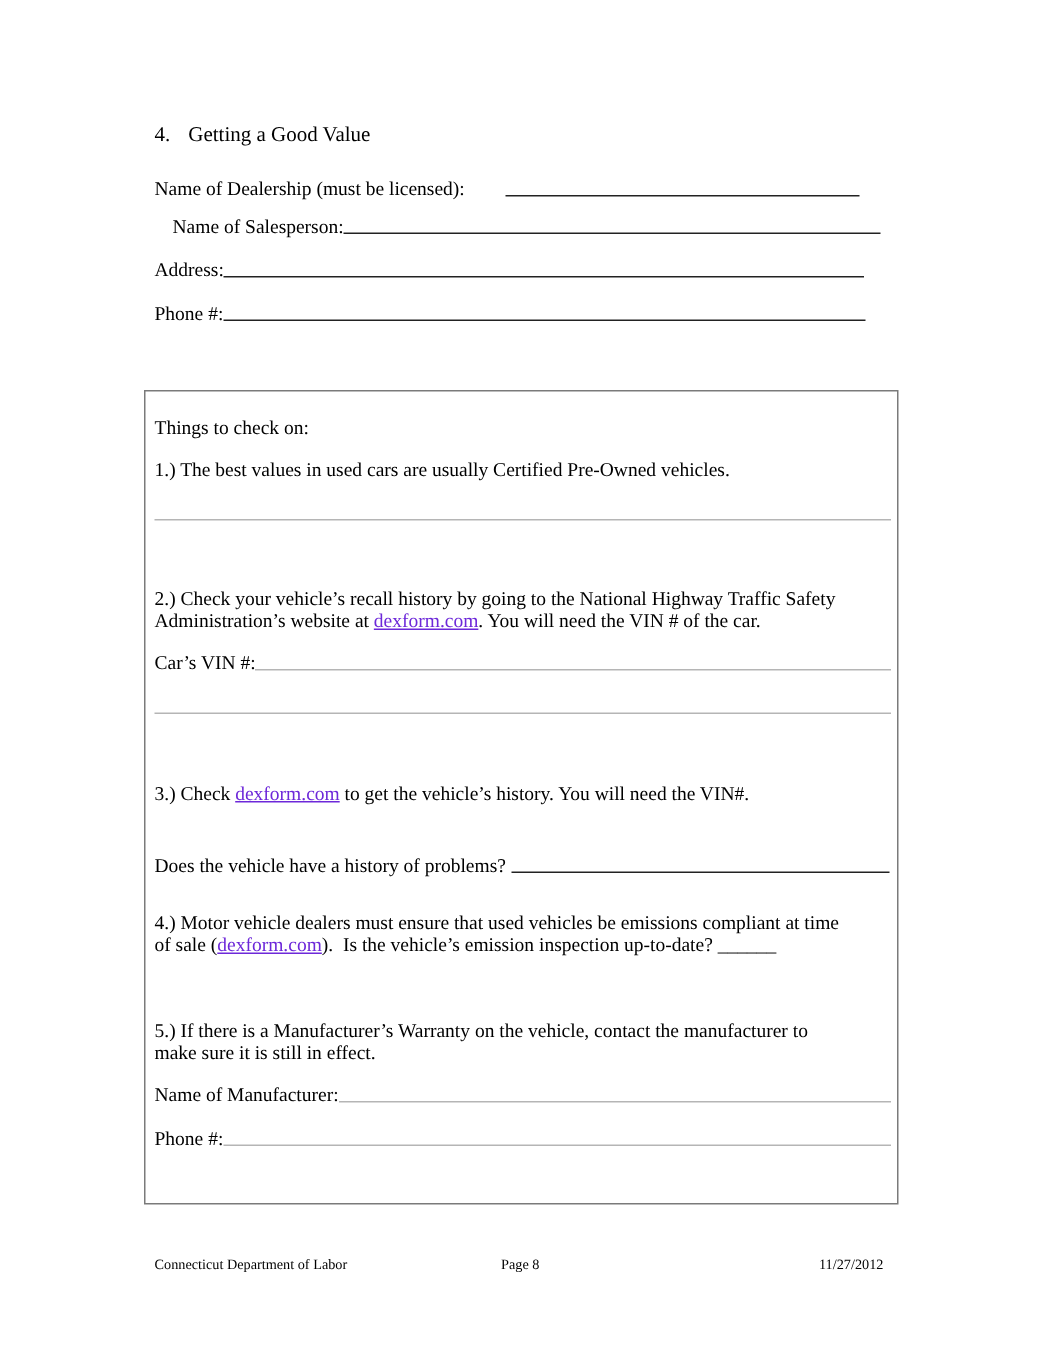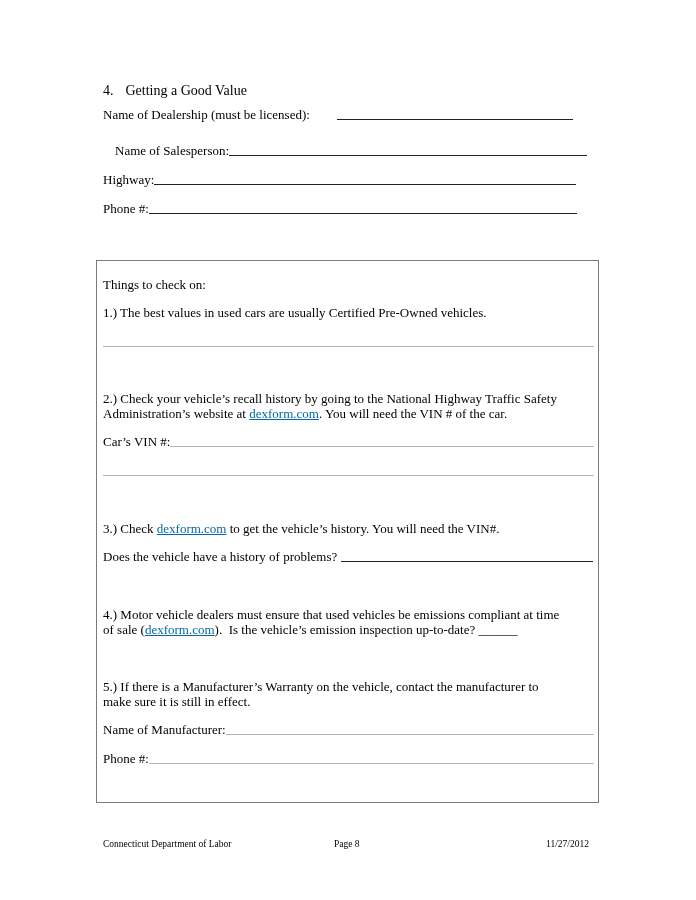--- a/index.html
+++ b/index.html
@@ -6,41 +6,41 @@
   body { width: 696px; height: 900px; position: relative; overflow: hidden;
          font-family: "Liberation Sans", sans-serif; color: #000; }
   .abs { position: absolute; white-space: nowrap; font-family: Liberation Serif, serif; }
   .t13 { font-size: 13px; line-height: 15px; }
   .heading { font-size: 14px; line-height: 16px; }
   .fill-row { display: flex; align-items: flex-end; }
   .fill-row .grow { flex: 1; border-bottom: 1px solid #222; height: 12px; margin-bottom: 2px; }
   .fill-row .grow.light { border-bottom: 1px solid #b5b5b5; }
   .box { position: absolute; left: 96px; top: 260px; width: 503px; height: 543px;
          border: 1px solid #7a7a7a; box-sizing: border-box; }
-  a.link { color: #0369a1; text-decoration: underline; }
+  a.link { color: #6d28d9; text-decoration: underline; }
   .footer { font-size: 9.5px; line-height: 11px; }
   .num-gap { display: inline-block; width: 12px; }
 </style>
 </head>
 <body>
 
 <div class="abs heading" style="left:103px; top:83px;">
   <span>4.</span><span class="num-gap"></span><span>Getting a Good Value</span>
 </div>
 
-<div class="abs t13 fill-row" style="left:103px; top:107px; width:470px;gap:27px;">
+<div class="abs t13 fill-row" style="left:103px; top:118px; width:470px;gap:27px;">
   <span>Name of Dealership (must be licensed):</span>
   <span class="grow"></span>
 </div>
 <div class="abs t13 fill-row" style="left:103px; top:143px; width:472px;margin-left:12px;">
   <span>Name of Salesperson:</span>
   <span class="grow"></span>
 </div>
 <div class="abs t13 fill-row" style="left:103px; top:172px; width:473px;">
-  <span>Highway:</span>
+  <span>Address:</span>
   <span class="grow"></span>
 </div>
 <div class="abs t13 fill-row" style="left:103px; top:201px; width:474px;">
   <span>Phone #:</span>
   <span class="grow"></span>
 </div>
 
 <div class="box"></div>
 
 <div class="abs t13" style="left:103px; top:277px;">Things to check on:</div>
@@ -59,21 +59,21 @@
   <span class="grow light"></span>
 </div>
 <div class="abs t13 fill-row" style="left:103px; top:463px; width:491px;">
   <span class="grow light"></span>
 </div>
 
 <div class="abs t13" style="left:103px; top:521px;">
   <span>3.) Check </span><a class="link">dexform.com</a><span> to get the vehicle’s history.  You will need the VIN#.</span>
 </div>
 <div class="abs t13 fill-row" style="left:103px; top:549px; width:490px;">
-  <span style="white-space:pre;">Does the vehicle have a history of problems? </span>
+  <span style="white-space:pre;margin-top:20px;">Does the vehicle have a history of problems? </span>
   <span class="grow"></span>
 </div>
 
 <div class="abs t13" style="left:103px; top:607px;">4.) Motor vehicle dealers must ensure that used vehicles be emissions compliant at time</div>
 <div class="abs t13" style="left:103px; top:622px;">
   <span>of sale (</span><a class="link">dexform.com</a><span style="white-space:pre;">).  Is the vehicle’s emission inspection up-to-date? </span><span>______</span>
 </div>
 
 <div class="abs t13" style="left:103px; top:679px;">5.)  If there is a Manufacturer’s Warranty on the vehicle, contact the manufacturer to</div>
 <div class="abs t13" style="left:103px; top:694px;">make sure it is still in effect.</div>

